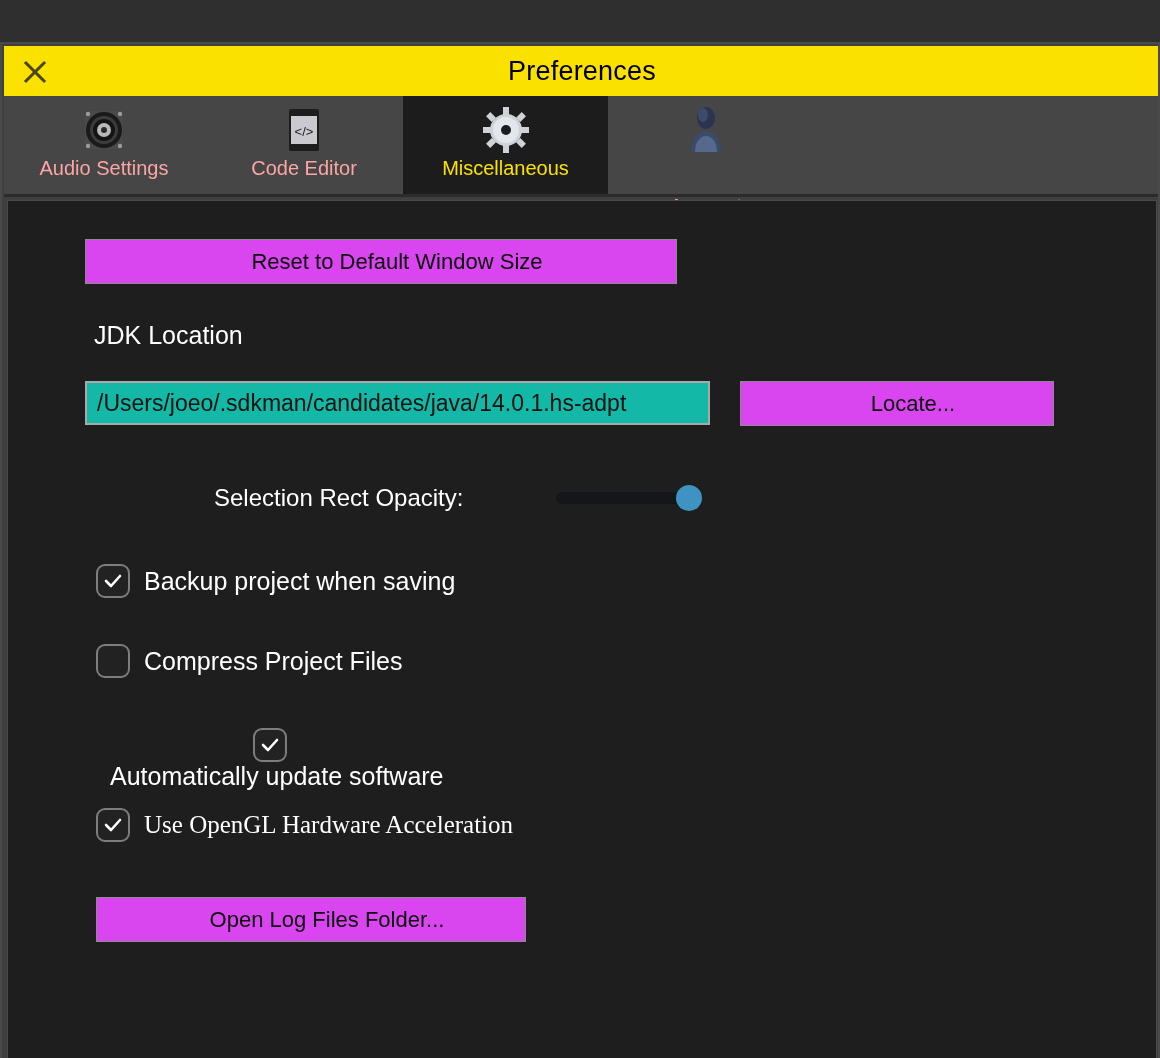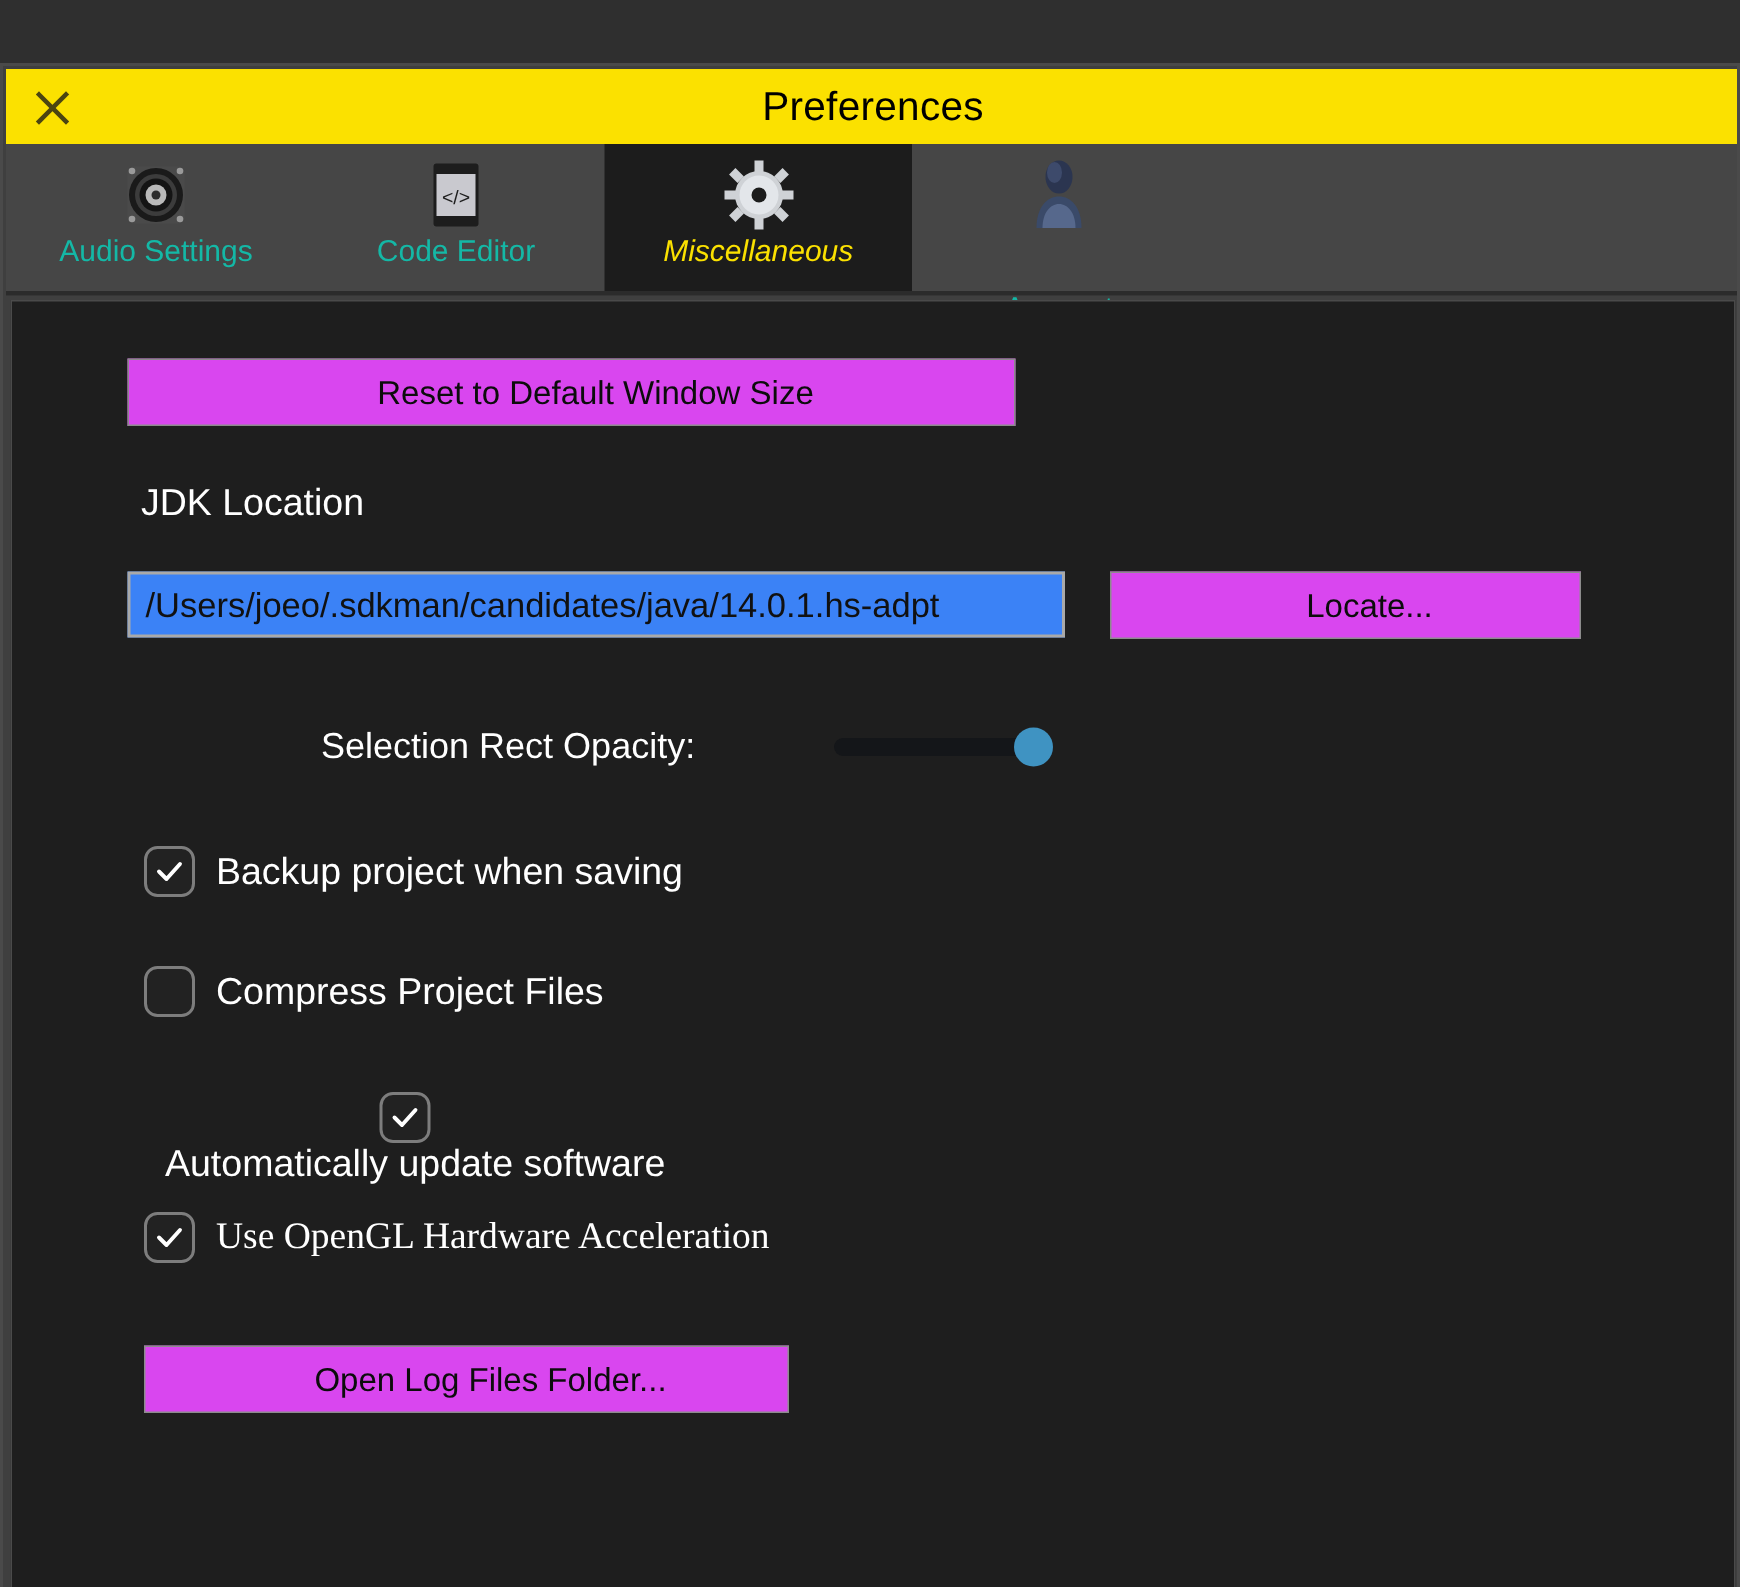--- a/index.html
+++ b/index.html
@@ -80,25 +80,25 @@
   }
   .tab.selected { background: #1c1c1c; }
   .tab-icon {
     height: 52px;
     display: flex;
     align-items: center;
     justify-content: center;
   }
   .tab-label {
     font-size: 20px;
-    color: #14b8a6;
+    color: #fca5a5;
     margin-top: 2px;
     line-height: 1;
   }
-  .tab.selected .tab-label { color: #fbe100; font-style: italic; }
+  .tab.selected .tab-label { color: #fbe100; }
 
   #tab-audio    { left: 0px;   width: 200px; }
   #tab-code     { left: 200px; width: 200px; }
   #tab-misc     { left: 399px; width: 205px; }
   #tab-account  { left: 604px; width: 196px; gap: 40px; }
 
   
   .content {
     position: absolute;
     left: 5px;
@@ -144,21 +144,21 @@
     font-size: 25px;
   }
   #lbl-jdk { left: 86px; top: 120px; }
   #lbl-opacity { left: 206px; top: 283px; font-size: 24px; }
 
   
   .textfield {
     position: absolute;
     left: 77px; top: 180px;
     width: 625px; height: 44px;
-    background: #3b82f6;
+    background: #14b8a6;
     border: 2px solid #a9a9a9;
     box-sizing: border-box;
     color: #111111;
     font-size: 23px;
     display: flex;
     align-items: center;
     padding-left: 10px;
     cursor: text;
     white-space: nowrap;
     overflow: hidden;

